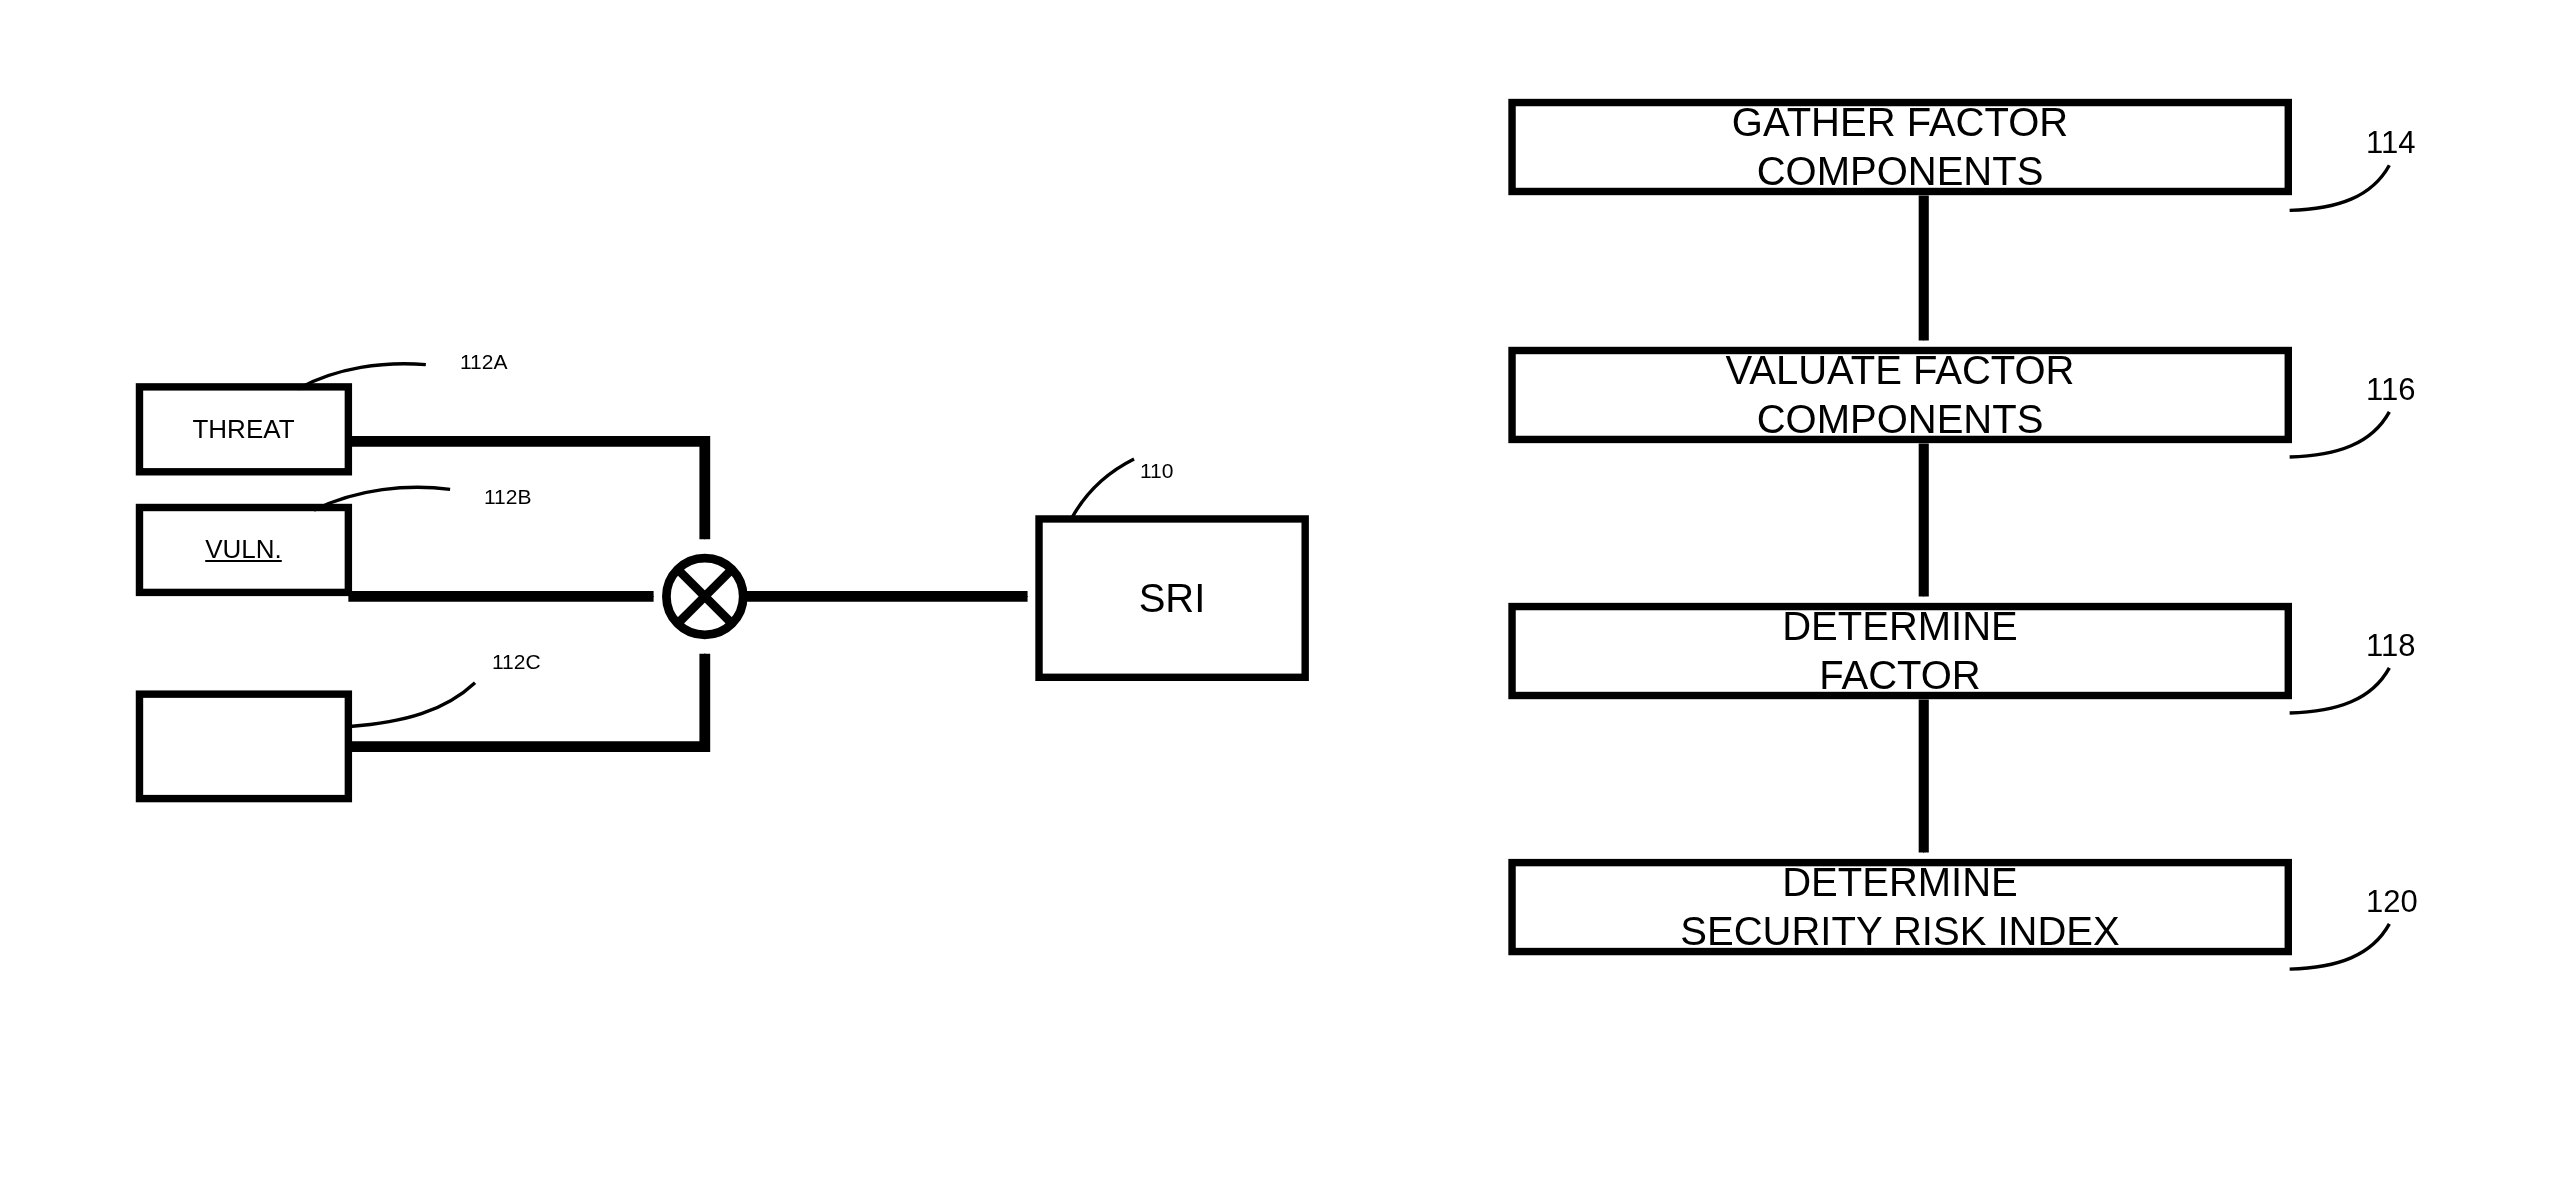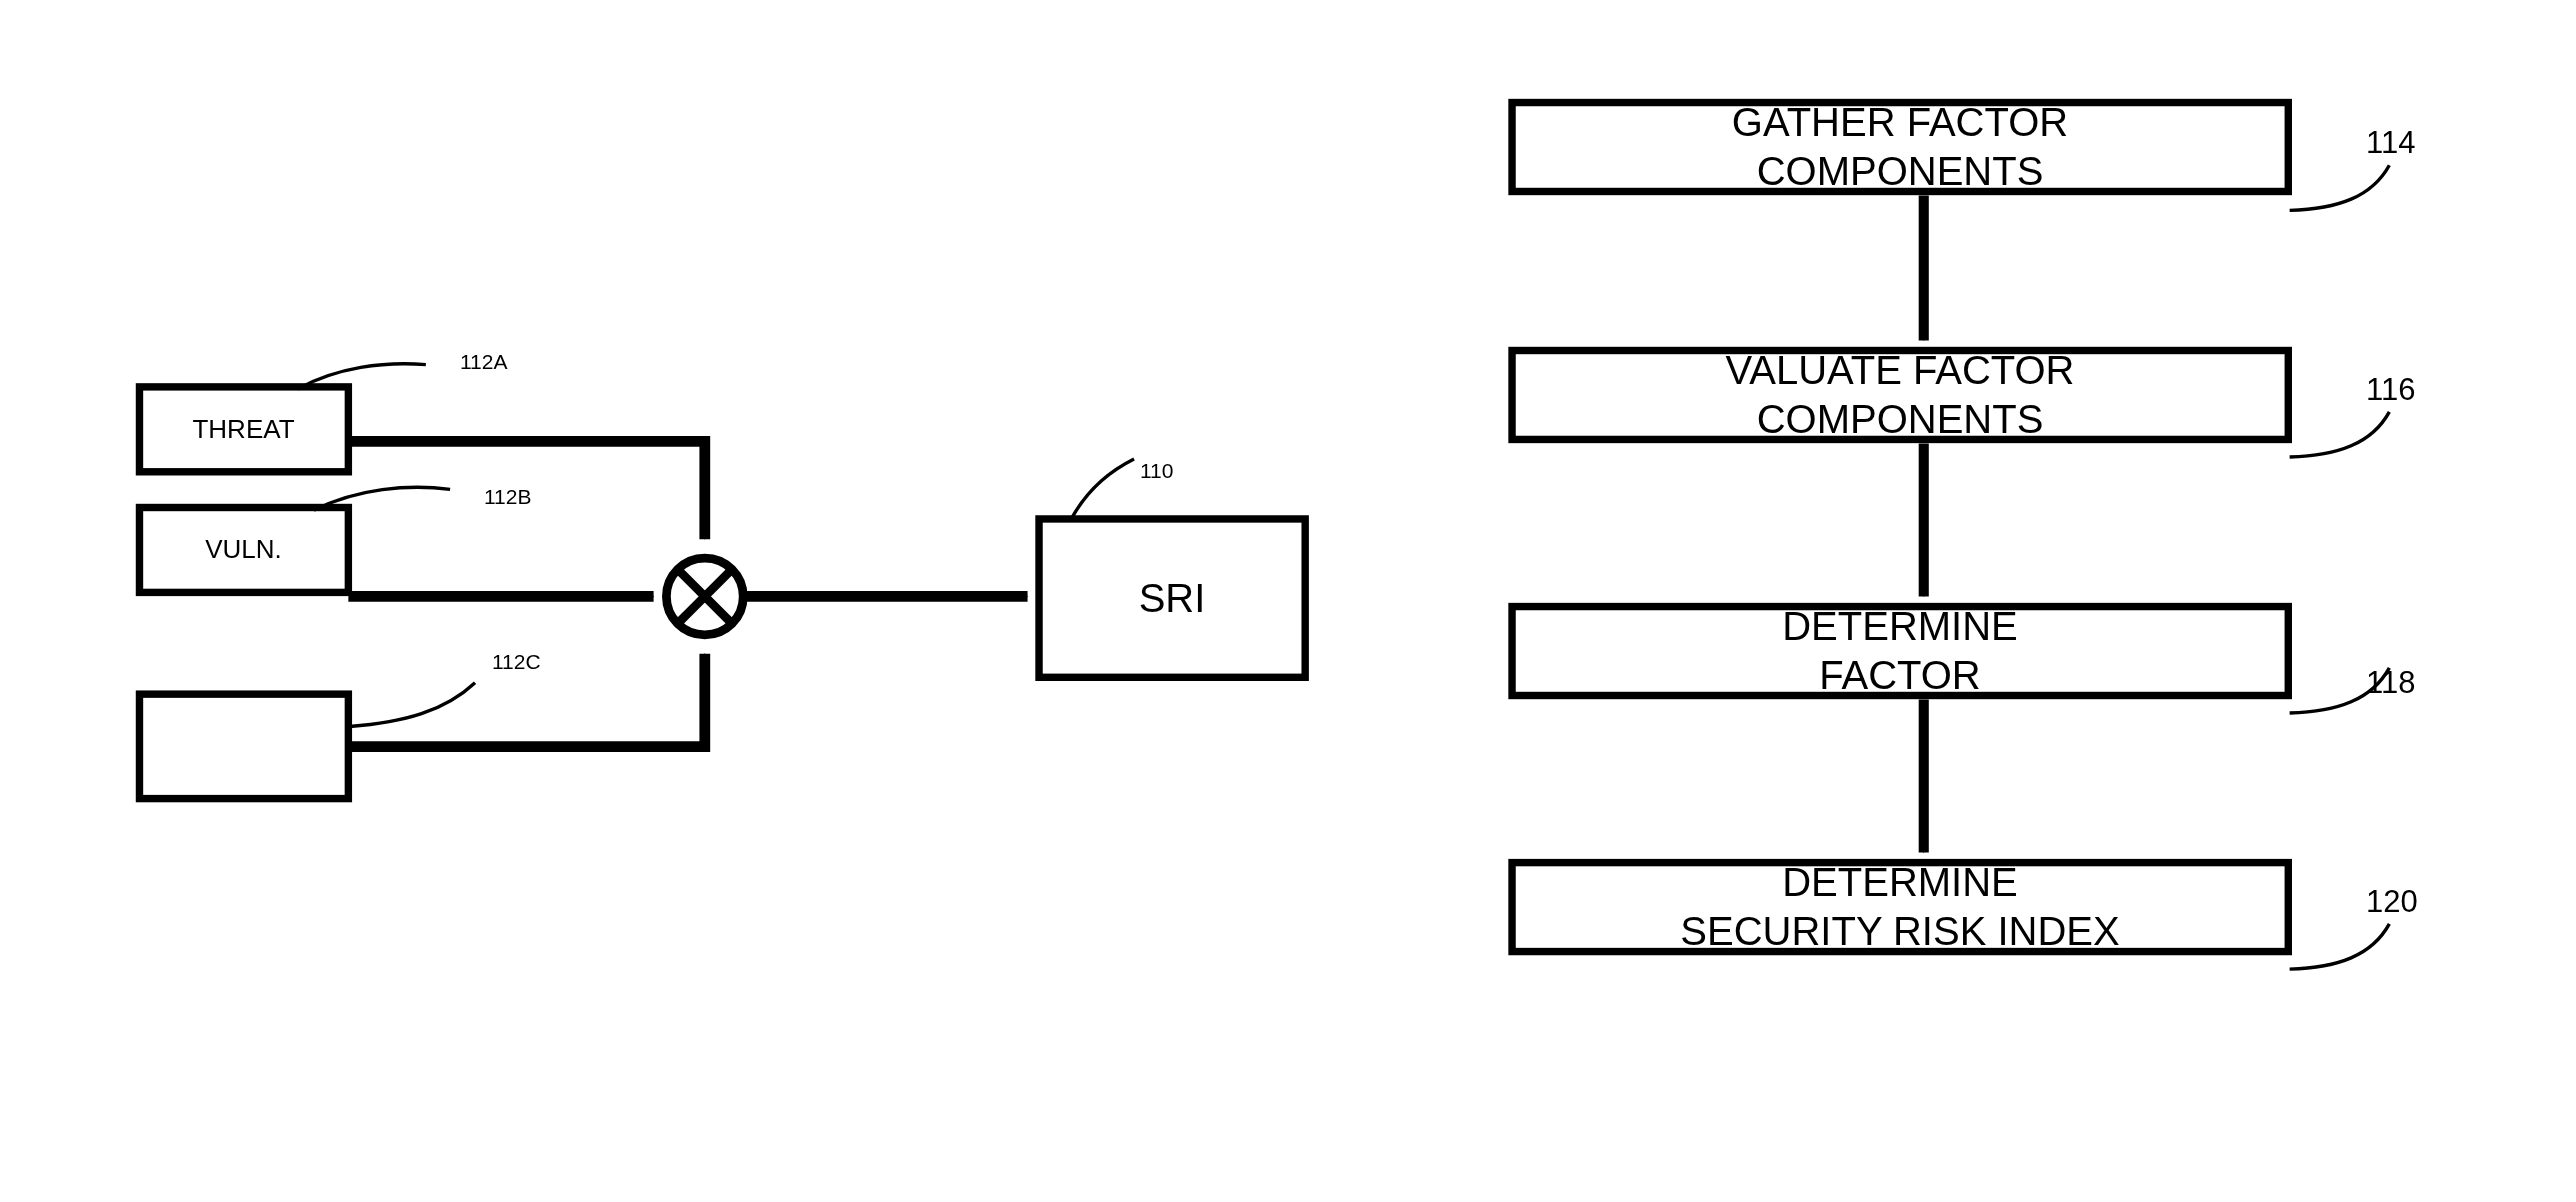--- a/index.html
+++ b/index.html
@@ -94,36 +94,36 @@
     <path d="M2855,658 L2855,885" fill="none" stroke="#000" stroke-width="15" marker-end="url(#arrowThick)"></path>
     <path d="M2855,1038 L2855,1265" fill="none" stroke="#000" stroke-width="15" marker-end="url(#arrowThick)"></path>
 
     <path d="M3398,312 C3470,310 3520,292 3546,245" fill="none" stroke="#000" stroke-width="5"></path>
     <path d="M3398,678 C3470,676 3520,658 3546,611" fill="none" stroke="#000" stroke-width="5"></path>
     <path d="M3398,1058 C3470,1056 3520,1038 3546,991" fill="none" stroke="#000" stroke-width="5"></path>
     <path d="M3398,1438 C3470,1436 3520,1418 3546,1371" fill="none" stroke="#000" stroke-width="5"></path>
   </svg>
 
   <div class="box-label lbl-small" style="left:139px; top:387px; width:209px; height:85px;">THREAT</div>
-  <div class="box-label lbl-small" style="left:139px; top:507px; width:209px; height:85px;">VULN.</div>
+  <div class="box-label lbl-small" style="left:139px; top:507px; width:209px; height:85px;text-decoration:underline;">VULN.</div>
   <div class="box-label lbl-sri" style="left:1039px; top:519px; width:266px; height:158px;">SRI</div>
 
   <div class="ref-num ref-left" style="left:460px; top:350px;">112A</div>
   <div class="ref-num ref-left" style="left:484px; top:485px;">112B</div>
   <div class="ref-num ref-left" style="left:453px; top:650px;margin-left:39px;">112C</div>
   <div class="ref-num ref-left" style="left:1140px; top:439px;margin-top:20px;">110</div>
 
   <div class="box-label lbl-flow" style="left:1512px; top:102px; width:776px; height:89px;">GATHER FACTOR
 COMPONENTS</div>
   <div class="box-label lbl-flow" style="left:1512px; top:350px; width:776px; height:89px;">VALUATE FACTOR
 COMPONENTS</div>
   <div class="box-label lbl-flow" style="left:1512px; top:606px; width:776px; height:89px;">DETERMINE
 FACTOR</div>
   <div class="box-label lbl-flow" style="left:1512px; top:862px; width:776px; height:89px;">DETERMINE
 SECURITY RISK INDEX</div>
 
   <div class="ref-num ref-right" style="left:2366px; top:125px;">114</div>
   <div class="ref-num ref-right" style="left:2366px; top:372px;">116</div>
-  <div class="ref-num ref-right" style="left:2366px; top:628px;margin-top:37px;">118</div>
+  <div class="ref-num ref-right" style="left:2366px; top:628px;">118</div>
   <div class="ref-num ref-right" style="left:2366px; top:884px;">120</div>
 
 </div>
 
 
 </body></html>

